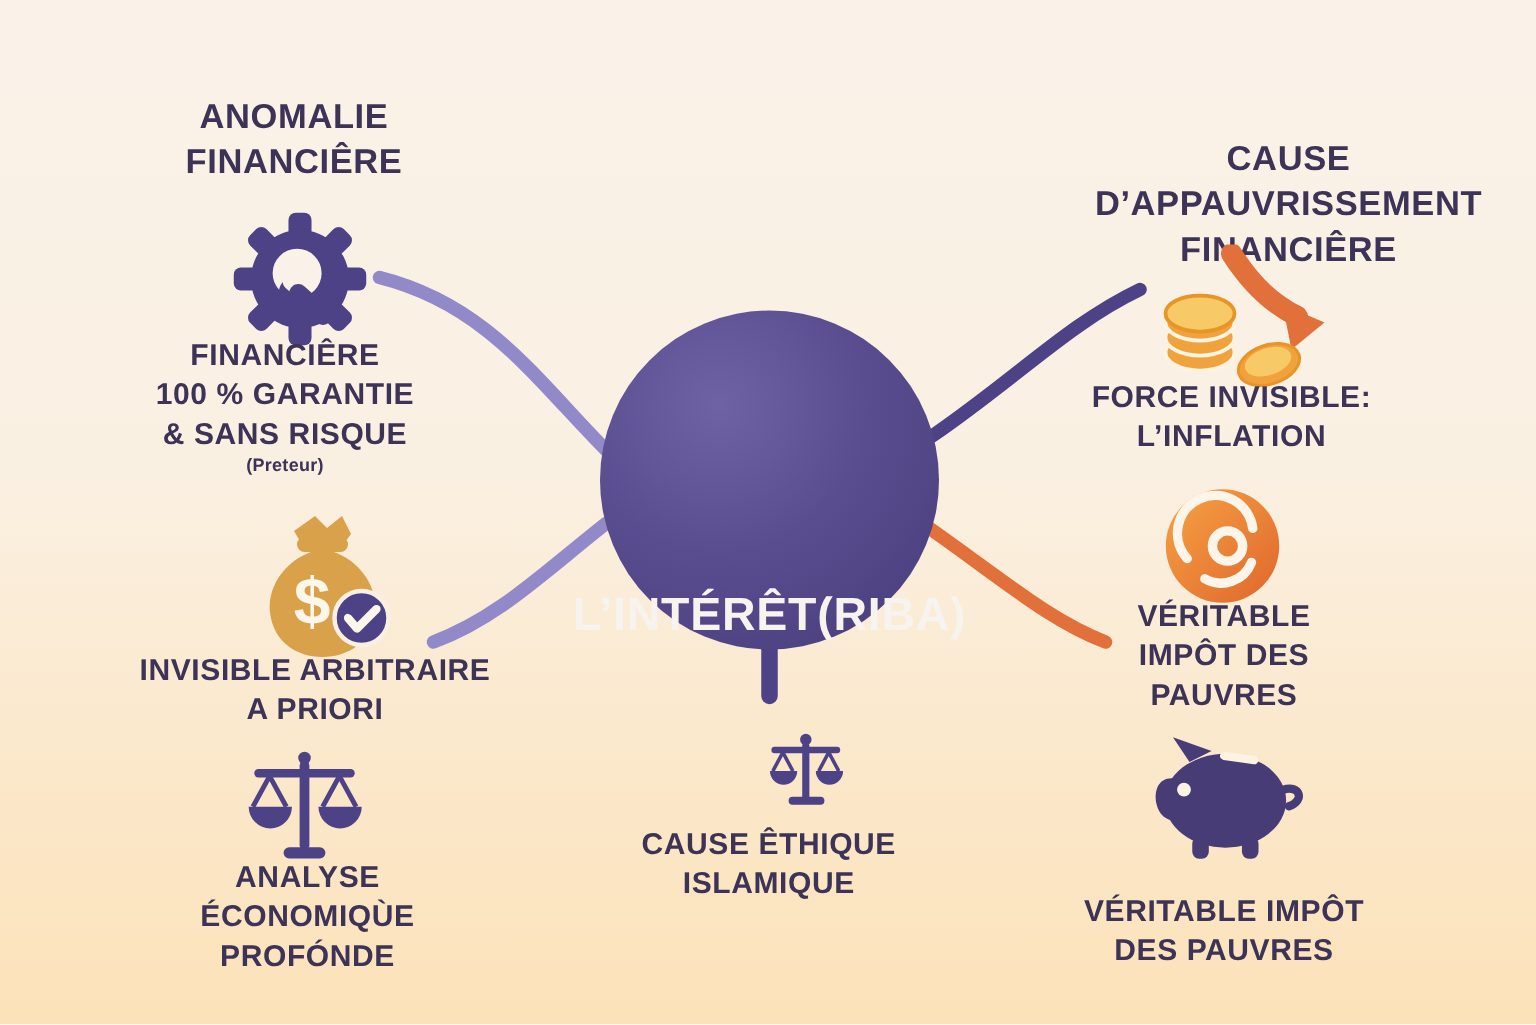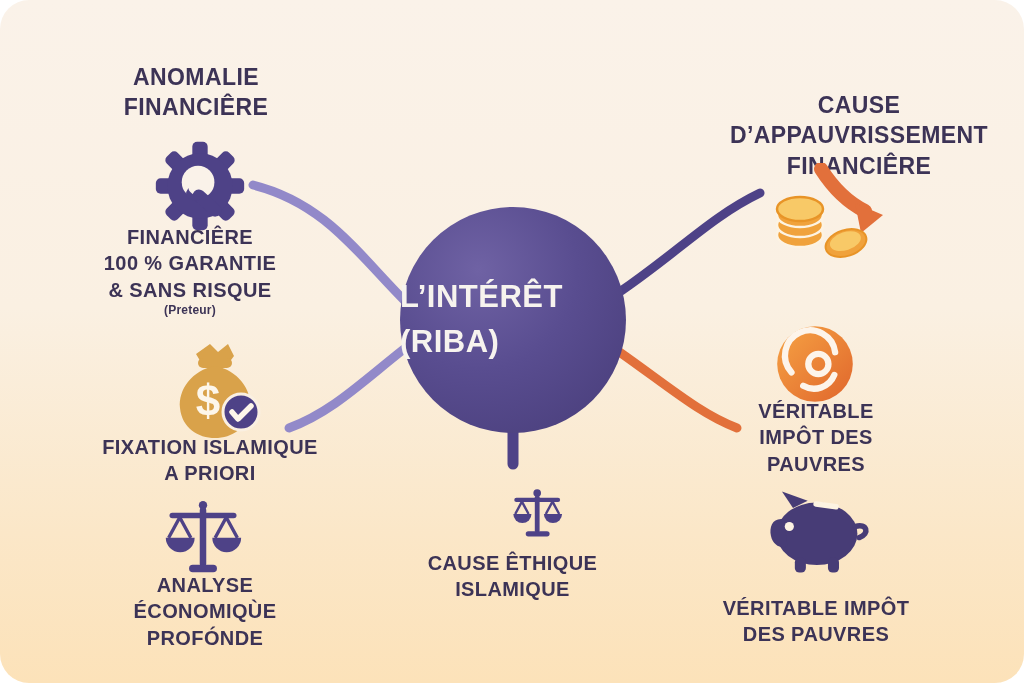--- a/index.html
+++ b/index.html
@@ -1,30 +1,29 @@
 <!DOCTYPE html>
 <html><head>
 <meta charset="utf-8">
 <style>
   html,body{margin:0;padding:0;}
   body{font-family:"Liberation Sans","DejaVu Sans",sans-serif;}
   .canvas{
     position:relative;width:1024px;height:683px;overflow:hidden;
     background:linear-gradient(180deg,#faf2e9 0%,#faf0e2 45%,#fbe7c8 78%,#fce2b9 100%);
-    border-radius:29px;
   }
   .abs{position:absolute;}
   .txt{color:#3c3356;font-weight:800;text-align:center;letter-spacing:.4px;line-height:1.32;}
   .heading{font-size:23px;}
   .label{font-size:20px;}
   .label .sub{font-size:12px;font-weight:600;letter-spacing:.2px;}
   .center-circle{
     left:400px;top:207px;width:226px;height:226px;border-radius:50%;
     background:radial-gradient(circle at 35% 28%, #6f62a4 0%, #594d90 45%, #473c78 100%);
-    display:flex;flex-direction:column;align-items:flex-start;justify-content:center;
+    display:flex;flex-direction:row;align-items:flex-end;justify-content:center;
   }
   .center-circle .t{color:#f7f3ee;font-weight:800;font-size:31px;letter-spacing:.5px;line-height:1.45;text-align:center;}
   svg{display:block;}
   .connector-layer{left:0;top:0;pointer-events:none;}
 </style>
 </head>
 <body>
 
 <div class="canvas">
 
@@ -78,21 +77,21 @@
         <rect x="40" y="18" width="34" height="10" rx="5"></rect>
         <path d="M57 26 C34 30 20 50 22 68 C24 88 40 98 57 98 C74 98 90 88 92 68 C94 50 80 30 57 26 Z"></path>
       </g>
       <text x="50" y="76" font-family="Liberation Sans, sans-serif" font-size="44" font-weight="bold" fill="#fdf6ea" text-anchor="middle">$</text>
       <circle cx="83" cy="72" r="18" fill="#4e4287" stroke="#faf0e2" stroke-width="3"></circle>
       <path d="M74 72 l6 7 l13 -13" stroke="#fdf6ea" stroke-width="5.5" fill="none" stroke-linecap="round" stroke-linejoin="round"></path>
     </svg>
   </div>
 
   <div class="abs txt label" style="left:40px;top:434px;width:340px;">
-    <div>FIXATION ISLAMIQUE</div>
+    <div>INVISIBLE ARBITRAIRE</div>
     <div>A PRIORI</div>
   </div>
 
   <div class="abs" style="left:156px;top:496px;">
     <svg width="94" height="80" viewBox="0 0 100 86">
       <g stroke="#4e4287" stroke-width="3.5" fill="none">
         <path d="M25 23 L13 45 M25 23 L37 45"></path>
         <path d="M75 23 L63 45 M75 23 L87 45"></path>
       </g>
       <g fill="#4e4287">
@@ -156,20 +155,24 @@
         <ellipse cx="37" cy="52" rx="23" ry="12" fill="#f0a23c" stroke="#fdf3e2" stroke-width="2.5"></ellipse>
         <ellipse cx="37" cy="46" rx="23" ry="12" fill="#f8c967" stroke="#e89427" stroke-width="2.5"></ellipse>
         <g transform="rotate(-18 83 80)">
           <ellipse cx="83" cy="80" rx="21" ry="13" fill="#f0a23c" stroke="#e89427" stroke-width="2"></ellipse>
           <ellipse cx="83" cy="78" rx="16" ry="9" fill="#f8c967"></ellipse>
         </g>
       </g>
     </svg>
   </div>
 
+  <div class="abs txt label" style="left:690px;top:252px;width:262px;">
+    <div>FORCE INVISIBLE:</div>
+    <div>L’INFLATION</div>
+  </div>
 
   <div class="abs" style="left:773px;top:322px;">
     <svg width="84" height="84" viewBox="0 0 100 100">
       <defs>
         <linearGradient id="og" x1="0" y1="0" x2="1" y2="1">
           <stop offset="0" stop-color="#f6a344"></stop>
           <stop offset="1" stop-color="#e0662c"></stop>
         </linearGradient>
       </defs>
       <circle cx="50" cy="50" r="45" fill="url(#og)"></circle>

